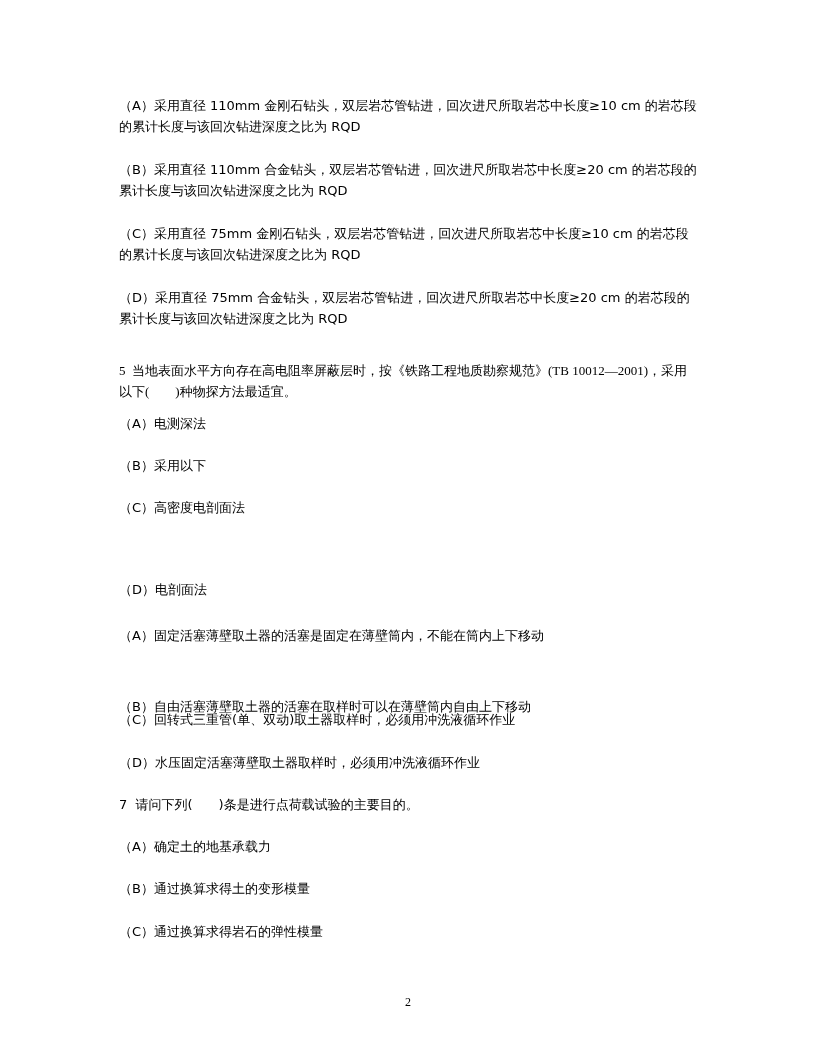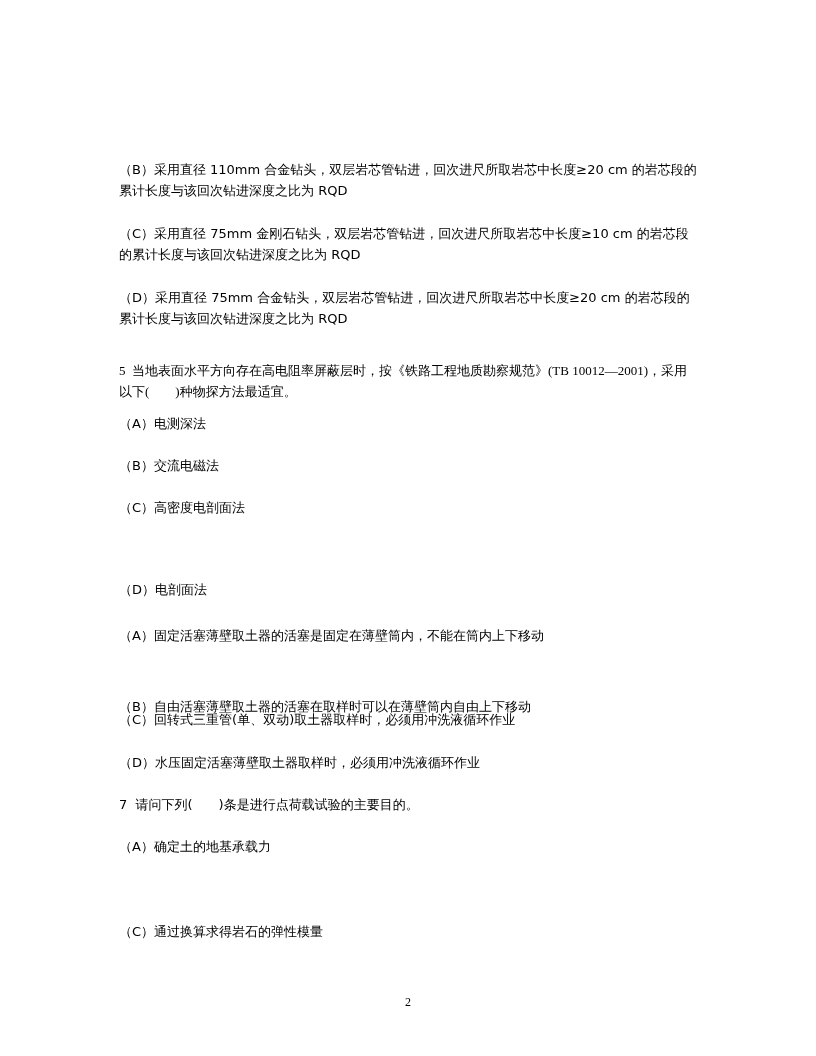--- a/index.html
+++ b/index.html
@@ -40,38 +40,41 @@
       text-align: center;
       font-size: 12px;
       font-family: "Liberation Serif", serif;
     }
   </style>
 </head>
 <body>
 
 <div class="page">
 
+  <div class="para" style="top:95px;">
+    <span>（A）</span><span>采用直径 110mm 金刚石钻头，双层岩芯管钻进，回次进尺所取岩芯中长度≥10 cm 的岩芯段的累计长度与该回次钻进深度之比为 RQD</span>
+  </div>
   <div class="para" style="top:159px;">
     <span>（B）</span><span>采用直径 110mm 合金钻头，双层岩芯管钻进，回次进尺所取岩芯中长度≥20 cm 的岩芯段的累计长度与该回次钻进深度之比为 RQD</span>
   </div>
   <div class="para" style="top:223px;">
     <span>（C）</span><span>采用直径 75mm 金刚石钻头，双层岩芯管钻进，回次进尺所取岩芯中长度≥10 cm 的岩芯段的累计长度与该回次钻进深度之比为 RQD</span>
   </div>
   <div class="para" style="top:287px;">
     <span>（D）</span><span>采用直径 75mm 合金钻头，双层岩芯管钻进，回次进尺所取岩芯中长度≥20 cm 的岩芯段的累计长度与该回次钻进深度之比为 RQD</span>
   </div>
 
   <div class="para" style="top:360px;font-family:Liberation Serif, serif;">
     <span>5</span>&nbsp;&nbsp;<span>当地表面水平方向存在高电阻率屏蔽层时，按《铁路工程地质勘察规范》(TB 10012—2001)，采用以下(　　)种物探方法最适宜。</span>
   </div>
   <div class="para" style="top:413px;">
     <span>（A）</span><span>电测深法</span>
   </div>
   <div class="para" style="top:455px;">
-    <span>（B）</span><span>交流电磁法</span>
+    <span>（B）</span><span>采用以下</span>
   </div>
   <div class="para" style="top:497px;">
     <span>（C）</span><span>高密度电剖面法</span>
   </div>
   <div class="para" style="top:539px;margin-top:40px;">
     <span>（D）</span><span>电剖面法</span>
   </div>
 
   <div class="para" style="top:625px;">
     <span>（A）</span><span>固定活塞薄壁取土器的活塞是固定在薄壁筒内，不能在筒内上下移动</span>
@@ -85,18 +88,21 @@
   <div class="para" style="top:752px;">
     <span>（D）</span><span>水压固定活塞薄壁取土器取样时，必须用冲洗液循环作业</span>
   </div>
 
   <div class="para" style="top:794px;">
     <span>7</span>&nbsp;&nbsp;<span>请问下列(　　)条是进行点荷载试验的主要目的。</span>
   </div>
   <div class="para" style="top:836px;">
     <span>（A）</span><span>确定土的地基承载力</span>
   </div>
+  <div class="para" style="top:878px;">
+    <span>（B）</span><span>通过换算求得土的变形模量</span>
+  </div>
   <div class="para" style="top:921px;">
     <span>（C）</span><span>通过换算求得岩石的弹性模量</span>
   </div>
 
   <div class="page-number">2</div>
 </div>
 
 </body></html>

